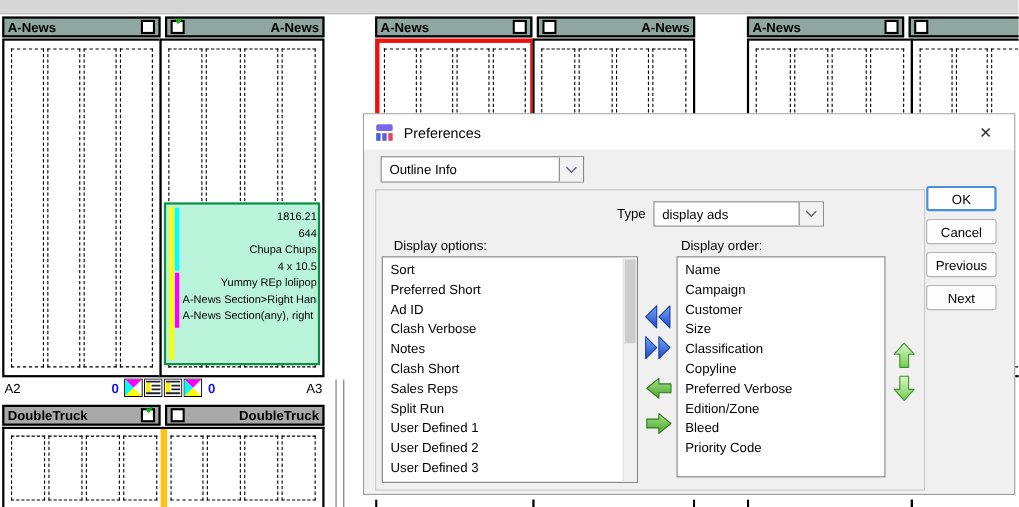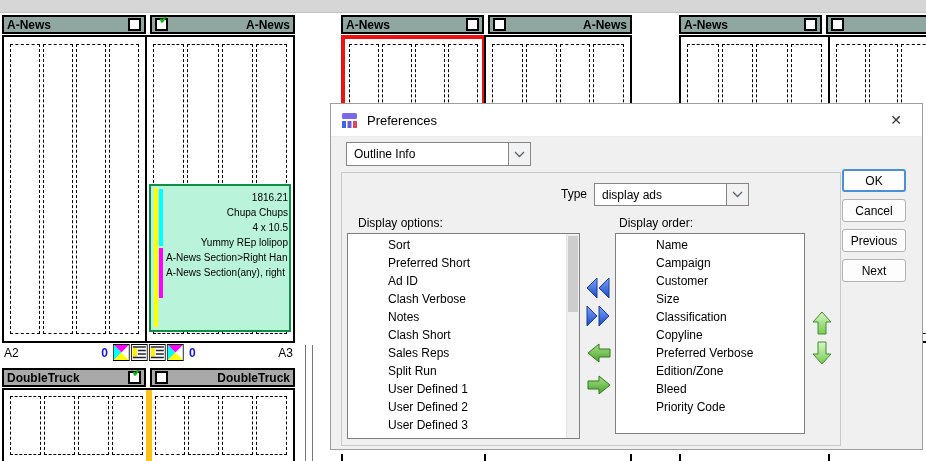--- a/index.html
+++ b/index.html
@@ -79,21 +79,21 @@
     border:1px solid #868686; font-size:12px; }
   .combo .val { flex:1; padding-left:7px; white-space:nowrap; overflow:hidden; }
   .combo .arrowbox { width:22px; align-self:stretch; border-left:1px solid #868686;
     background:#f2f2f2; display:flex; align-items:center; justify-content:center; line-height:0; }
 
   .group { position:absolute; left:10px; top:68px; width:500px; height:274px;
     border:1px solid #c9c9c9; }
   .lbl { position:absolute; font-size:12px; white-space:nowrap; }
 
   .list { position:absolute; background:#fff; border:1px solid #7f7f7f; overflow:hidden; }
-  .items { padding:2px 12px;margin-left:21px; }
+  .items { padding:2px 0; }
   .li { height:18px; line-height:18px; padding-left:7px; font-size:12px; white-space:nowrap; }
   .list.options .items { margin-right:13px; }
   .vscroll { position:absolute; right:0; top:0; bottom:0; width:13px;
     background:#f0f0f0; border-left:1px solid #e3e3e3; }
   .thumb { position:absolute; left:1px; right:1px; top:2px; height:76px; background:#cdcdcd; }
 
   .xfer { position:absolute; line-height:0; display:block; }
 
   .btn { position:absolute; left:511px; width:64px; height:23px; background:#fdfdfd;
     border:1px solid #b2b2b2; border-radius:3px; font-size:12px;
@@ -150,20 +150,21 @@
       <i class="col"></i>
         <i class="col"></i>
         <i class="col"></i>
         <i class="col"></i>
       <div class="ad">
         <i class="stripe y"></i>
         <i class="stripe c"></i>
         <i class="stripe m"></i>
         <div class="ad-lines">
             <div class="ad-line">1816.21</div>
+            <div class="ad-line">644</div>
             <div class="ad-line">Chupa Chups</div>
             <div class="ad-line">4 x 10.5</div>
             <div class="ad-line">Yummy REp lolipop</div>
             <div class="ad-line">A-News Section&gt;Right Hand</div>
             <div class="ad-line">A-News Section(any), right p</div>
           </div>
       </div>
     </div>
   </div>
 </div>

